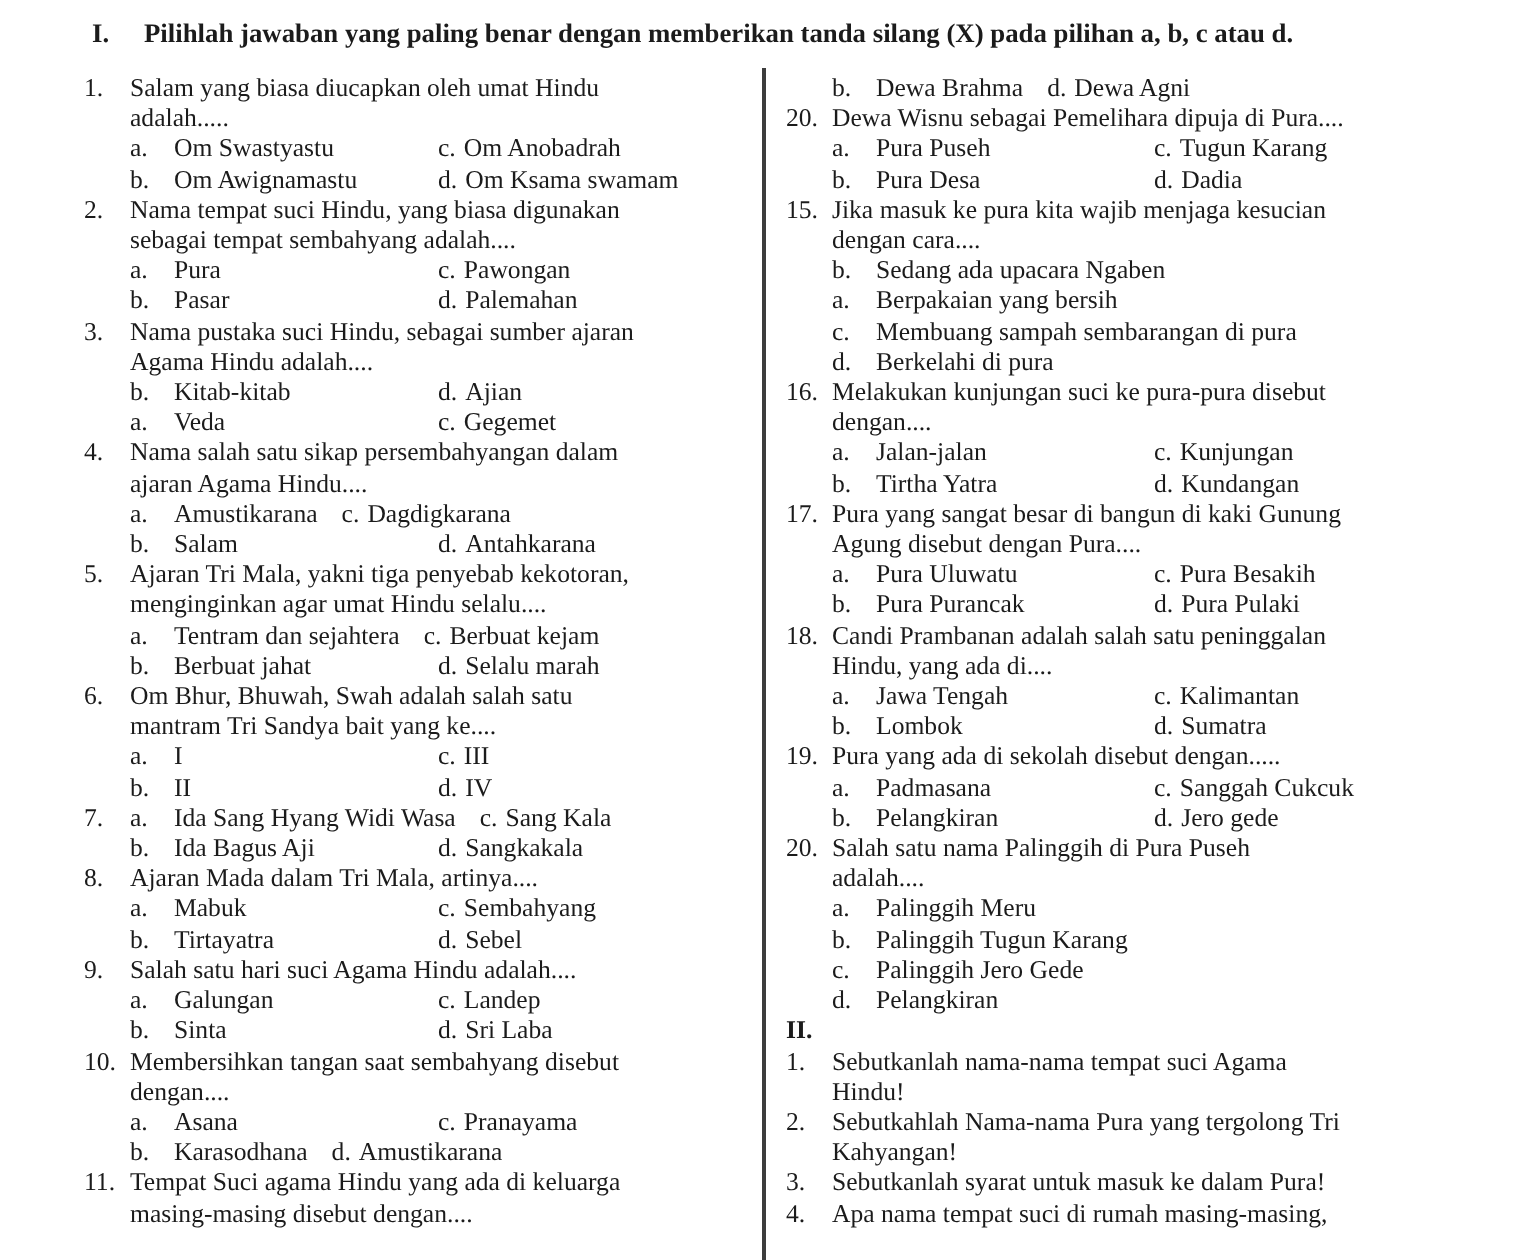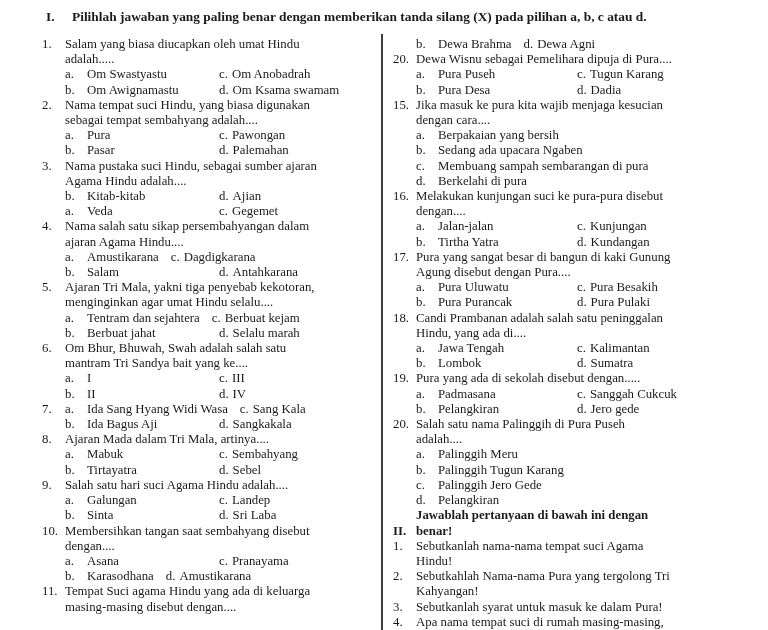--- a/index.html
+++ b/index.html
@@ -149,22 +149,22 @@
           <div class="qtext">Dewa Wisnu sebagai Pemelihara dipuja di Pura....</div>
           <div class="orow"><span class="oc oc1"><span class="olabel">a.</span><span class="otext">Pura Puseh</span></span><span class="oc oc2"><span class="olabel">c.</span><span class="otext">Tugun Karang</span></span></div>
           <div class="orow"><span class="oc oc1"><span class="olabel">b.</span><span class="otext">Pura Desa</span></span><span class="oc oc2"><span class="olabel">d.</span><span class="otext">Dadia</span></span></div>
         </div>
       </div>
       <div class="q">
         <span class="qnum">15.</span>
         <div class="qbody">
           <div class="qtext">Jika masuk ke pura kita wajib menjaga kesucian
 dengan cara....</div>
+          <div class="orow"><span class="oc oc1"><span class="olabel">b.</span><span class="otext">Sedang ada upacara Ngaben</span></span></div>
           <div class="orow"><span class="oc oc1"><span class="olabel">a.</span><span class="otext">Berpakaian yang bersih</span></span></div>
-          <div class="orow"><span class="oc oc1"><span class="olabel">b.</span><span class="otext">Sedang ada upacara Ngaben</span></span></div>
           <div class="orow"><span class="oc oc1"><span class="olabel">c.</span><span class="otext">Membuang sampah sembarangan di pura</span></span></div>
           <div class="orow"><span class="oc oc1"><span class="olabel">d.</span><span class="otext">Berkelahi di pura</span></span></div>
         </div>
       </div>
       <div class="q">
         <span class="qnum">16.</span>
         <div class="qbody">
           <div class="qtext">Melakukan kunjungan suci ke pura-pura disebut
 dengan....</div>
           <div class="orow"><span class="oc oc1"><span class="olabel">a.</span><span class="otext">Jalan-jalan</span></span><span class="oc oc2"><span class="olabel">c.</span><span class="otext">Kunjungan</span></span></div>
@@ -204,22 +204,20 @@
 adalah....</div>
           <div class="orow"><span class="oc oc1"><span class="olabel">a.</span><span class="otext">Palinggih Meru</span></span></div>
           <div class="orow"><span class="oc oc1"><span class="olabel">b.</span><span class="otext">Palinggih Tugun Karang</span></span></div>
           <div class="orow"><span class="oc oc1"><span class="olabel">c.</span><span class="otext">Palinggih Jero Gede</span></span></div>
           <div class="orow"><span class="oc oc1"><span class="olabel">d.</span><span class="otext">Pelangkiran</span></span></div>
         </div>
       </div>
     </div>
   <div class="q bold">
     <span class="qnum">II.</span>
-    <span class="qtext">Jawablah pertanyaan di bawah ini dengan
-benar!</span>
   </div>
   <div id="essays">
       <div class="q">
         <span class="qnum">1.</span>
         <div class="qbody">
           <div class="qtext">Sebutkanlah nama-nama tempat suci Agama
 Hindu!</div>
         </div>
       </div>
       <div class="q">

